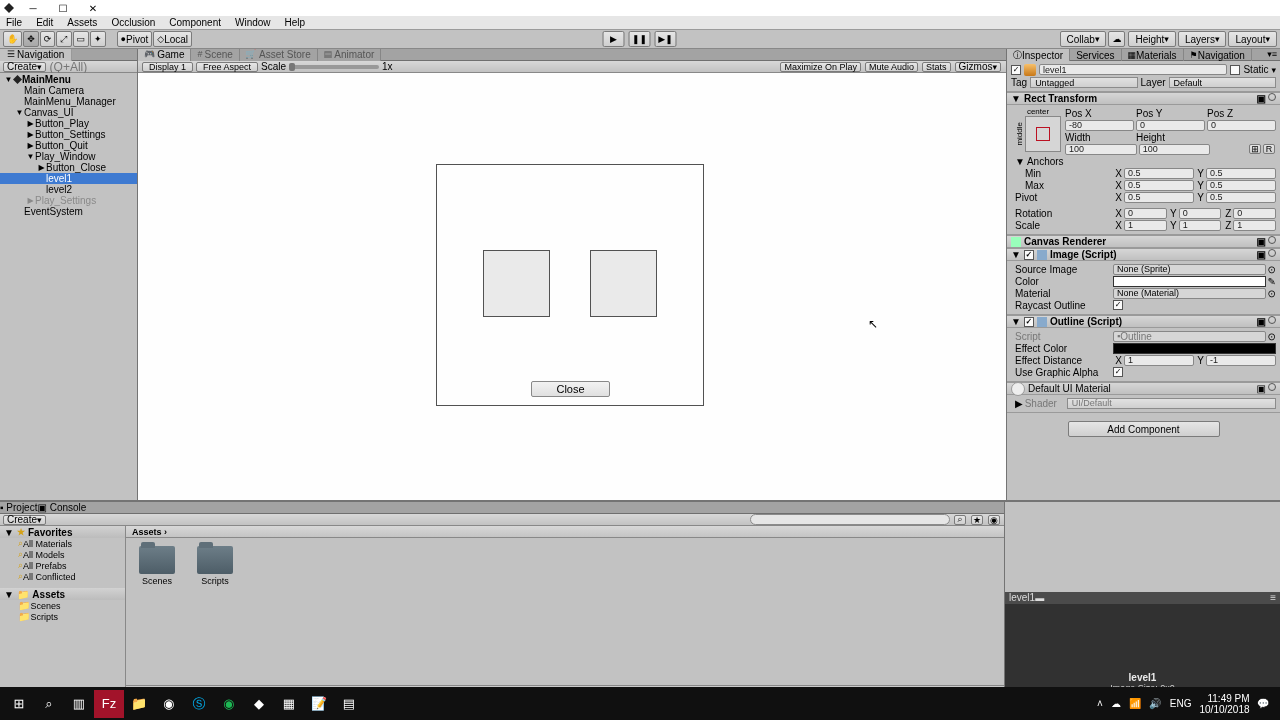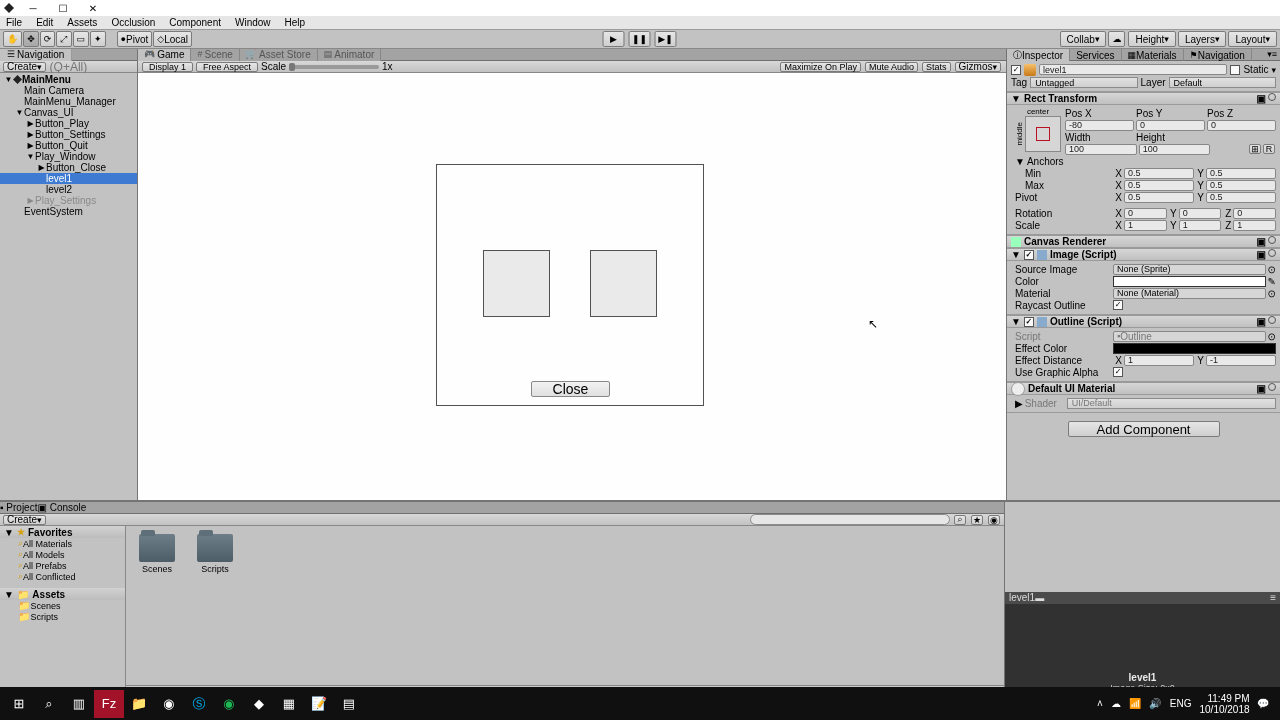--- a/index.html
+++ b/index.html
@@ -28,39 +28,39 @@
 .unity-icon { width: 9px; height: 9px; display: inline-block; }
 .game-area { flex: 1; background: #fff; display: flex; flex-direction: column; border-right: 1px solid #747474; }
 .game-tabs { height: 12px; background: #a3a3a3; display: flex; align-items: center; border-bottom: 1px solid #6f6f6f; }
 .game-tabs .gtab { padding: 0 6px; height: 12px; line-height: 11px; font-size: 9px; border-right: 1px solid #868686; cursor: pointer; display: flex; align-items: center; gap: 2px; }
 .game-tabs .gtab.active { background: #c2c2c2; }
 .game-tabs .gtab.inactive { background: #a3a3a3; color: #555; }
 .game-bar { height: 12px; background: linear-gradient(#d8d8d8,#c2c2c2); border-bottom: 1px solid #888; display: flex; align-items: center; padding: 0 4px; font-size: 9px; gap: 3px; }
 .game-viewport { flex: 1; background: #fefefe; position: relative; }
 .panel-box { position: absolute; border: 1px solid #525252; background: #fefefe; }
 .sq { position: absolute; width: 67px; height: 67px; border: 1px solid #525252; background: #eaeaea; }
-.close-btn { position: absolute; width: 79px; height: 16px; border: 1px solid #888; background: linear-gradient(#f2f2f2,#e0e0e0); font-size: 14px; display: flex; align-items: center; justify-content: center; border-radius: 2px; }
+.close-btn { position: absolute; width: 79px; height: 16px; border: 1px solid #888; background: linear-gradient(#f2f2f2,#e0e0e0); font-size: 11px; display: flex; align-items: center; justify-content: center; border-radius: 2px; }
 .inspector { width: 273px; background: #c2c2c2; display: flex; flex-direction: column; }
 .insp-top { background: #c2c2c2; padding: 2px 4px; min-height: 28px; }
 .insp-top .row { display: flex; align-items: center; gap: 3px; height: 13px; font-size: 9px; }
 .insp-dd { flex: 1; height: 11px; background: linear-gradient(#e1e1e1,#cfcfcf); border: 1px solid #8b8b8b; font-size: 9px; padding: 0 4px; display: flex; align-items: center; }
 .comp-header { height: 13px; background: linear-gradient(#d6d6d6,#c0c0c0); border-top: 1px solid #9a9a9a; border-bottom: 1px solid #9a9a9a; display: flex; align-items: center; padding: 0 4px; font-size: 10px; font-weight: bold; gap: 3px; }
 .comp-header .icons-r { margin-left: auto; display: flex; gap: 2px; }
 .comp-body { padding: 2px 4px 3px 8px; font-size: 9px; }
 .prop-row { display: flex; align-items: center; height: 12px; gap: 2px; }
 .prop-row .lbl { width: 96px; }
 .ninput { height: 11px; background: #e9e9e9; border: 1px solid #878787; border-radius: 2px; padding: 0 3px; font-size: 9px; display: flex; align-items: center; color: #1a1a1a; }
 .xyz { display: flex; gap: 1px; flex: 1; }
 .xyz .axlbl { width: 10px; text-align: right; padding-right: 1px; }
 .xyz .ninput { flex: 1; width: 0; }
 .slot { flex: 1; height: 11px; background: #d6d6d6; border: 1px solid #878787; border-radius: 2px; padding: 0 3px; font-size: 9px; display: flex; align-items: center; }
 .col-swatch { flex: 1; height: 11px; background: #fff; border: 1px solid #333; }
 .col-black { flex: 1; height: 11px; background: #000; border: 1px solid #333; }
 .checkbox { width: 10px; height: 10px; border: 1px solid #555; background: #fafafa; display: inline-flex; align-items: center; justify-content: center; font-size: 8px; line-height: 8px; }
-.add-comp { width: 152px; height: 16px; margin: 8px auto; border: 1px solid #7b7b7b; border-radius: 2px; background: linear-gradient(#e6e6e6,#cfcfcf); font-size: 13px; display: flex; align-items: center; justify-content: center; cursor: pointer; }
+.add-comp { width: 152px; height: 16px; margin: 8px auto; border: 1px solid #7b7b7b; border-radius: 2px; background: linear-gradient(#e6e6e6,#cfcfcf); font-size: 10px; display: flex; align-items: center; justify-content: center; cursor: pointer; }
 .bottom-area { display: flex; height: 197px; border-top: 2px solid #747474; }
 .project-panel { width: 1005px; display: flex; flex-direction: column; background: #c2c2c2; border-right: 1px solid #747474; }
 .project-tabs { height: 12px; background: #a3a3a3; display: flex; align-items: center; border-bottom: 1px solid #6f6f6f; }
 .project-body { flex: 1; display: flex; }
 .proj-left { width: 126px; border-right: 1px solid #888; overflow: auto; }
 .proj-right { flex: 1; display: flex; flex-direction: column; }
 .proj-path { height: 12px; background: linear-gradient(#d8d8d8,#c4c4c4); border-bottom: 1px solid #888; padding: 0 6px; font-size: 9px; font-weight: bold; display: flex; align-items: center; }
 .asset-grid { flex: 1; display: flex; padding: 8px; gap: 12px; align-items: flex-start; }
 .asset-item { width: 46px; display: flex; flex-direction: column; align-items: center; gap: 2px; cursor: pointer; }
 .folder-icon { width: 36px; height: 28px; background: linear-gradient(#6d7e88,#4d5d67); border-radius: 2px; position: relative; }
@@ -435,21 +435,21 @@
             <span class="axlbl">Y</span>
             <div class="ninput">-1</div>
           </div>
         </div>
       <div class="prop-row">
           <span class="lbl">Use Graphic Alpha</span>
           <span class="checkbox">✓</span>
         </div>
     </div>
 
-    <div class="comp-header" style="font-weight:bold">
+    <div class="comp-header" style="font-weight:normal">
         <span style="width:14px;height:14px;border-radius:50%;background:#eee;border:1px solid #999"></span>
         <span>Default UI Material</span>
         <span class="icons-r">
           <span>▣</span>
           <span class="gear"></span>
         </span>
       </div>
     <div class="comp-body insp-sec">
       <div class="prop-row">
           <span>▶</span>
@@ -493,20 +493,21 @@
             <span>▼</span>
             <span>📁</span>
             <span>Assets</span>
           </div>
         <div id="assets-tree">
             <div class="tree-row" style="padding-left: 18px;"><span>📁</span> Scenes</div>
             <div class="tree-row" style="padding-left: 18px;"><span>📁</span> Scripts</div>
           </div>
       </div>
       <div class="proj-right">
+        <div class="proj-path">Assets ›</div>
         <div class="asset-grid" id="asset-grid">
             <div class="asset-item">
               <div class="folder-icon"></div>
               <div class="alabel">Scenes</div>
             </div>
             <div class="asset-item">
               <div class="folder-icon"></div>
               <div class="alabel">Scripts</div>
             </div>
           </div>

